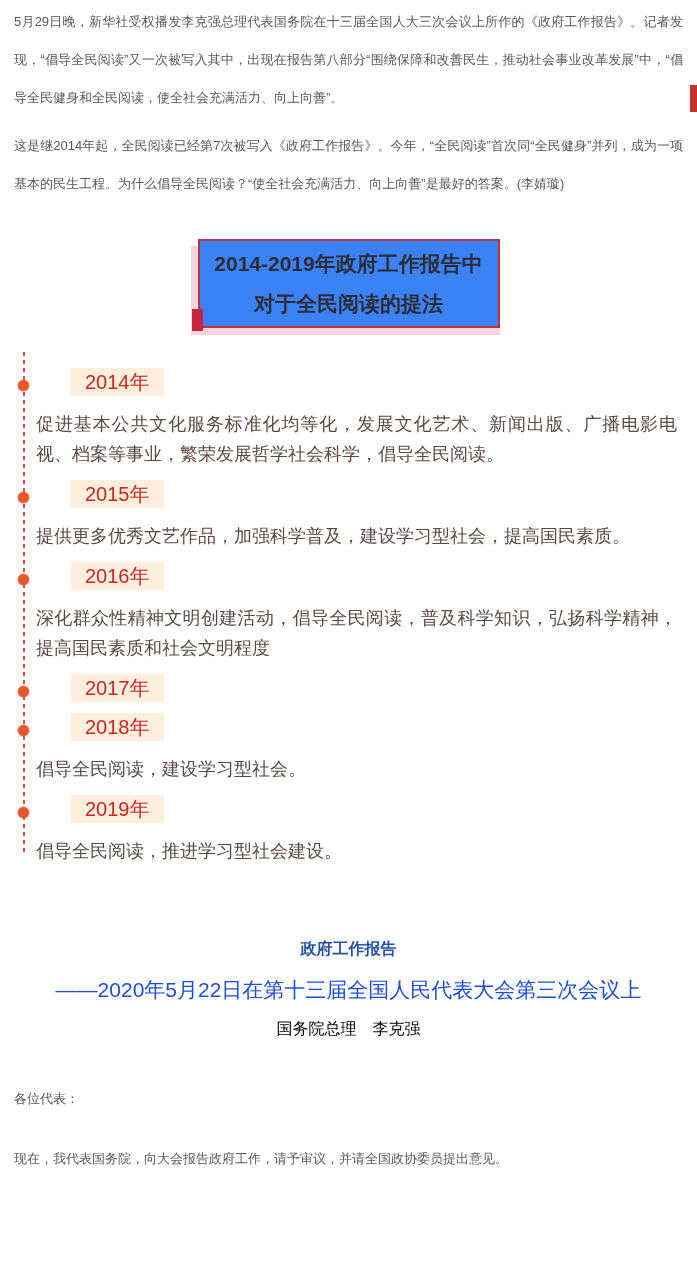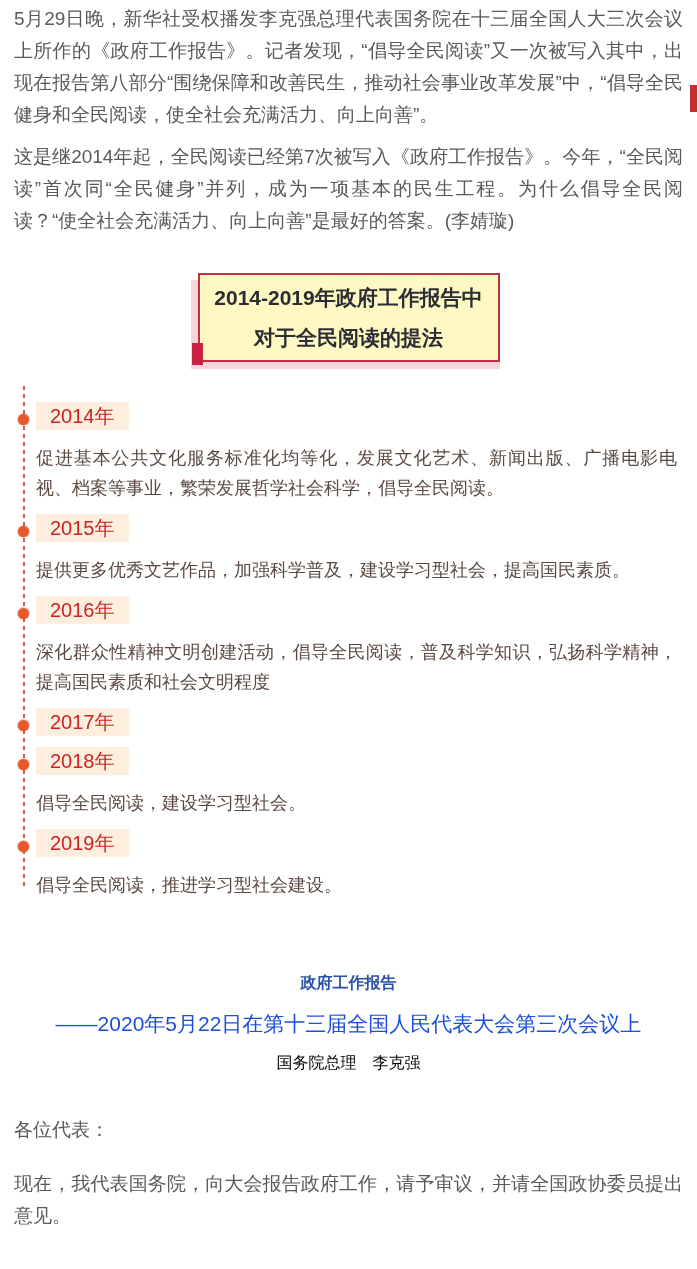--- a/index.html
+++ b/index.html
@@ -7,22 +7,22 @@
     width: 697px; height: 1269px;
     background: #ffffff;
     font-family: "Liberation Sans", sans-serif;
     overflow: hidden;
     position: relative;
   }
   .content { padding: 0 14px; }
 
   
   .body-para {
-    font-size: 19px;
-    line-height: 32px;
+    font-size: 13px;
+    line-height: 38px;
     color: #595959;
     text-align: justify;
     margin: 0;
   }
   .p1 { padding-top: 3px; }
   .p2 { margin-top: 10px; }
 
   
   .box-wrap {
     width: 302px; height: 89px;
@@ -39,21 +39,21 @@
     width: calc(100% + 7px); height: 7px;
     background: #f6d6da; z-index: 1;
   }
   .accent-square {
     position: absolute; left: -6px; bottom: -3px;
     width: 11px; height: 22px;
     background: #c82340; z-index: 3;
   }
   .hl-box {
     position: absolute; inset: 0;
-    background: #fef9c3;
+    background: #3b82f6;
     border: 2px solid #c23048;
     z-index: 2;
     display: flex; flex-direction: column; justify-content: center;
     text-align: center;
   }
   .hl-title {
     font-size: 21px; font-weight: bold;
     color: #2c2c34; line-height: 40px;
   }
 
@@ -76,20 +76,21 @@
     background: #e4582c;
     box-shadow: 0 0 0 1px rgba(217,79,43,0.35);
   }
   .year-badge {
     display: inline-block;
     background: #fdeedd;
     color: #ca2424;
     font-size: 20px;
     line-height: 28px;
     padding: 0 14px;
+    margin-left: 35px;
   }
   .tl-text {
     font-size: 18px;
     line-height: 30px;
     color: #5b4a42;
     text-align: justify;
     margin: 13px 0 0;
   }
 
   

